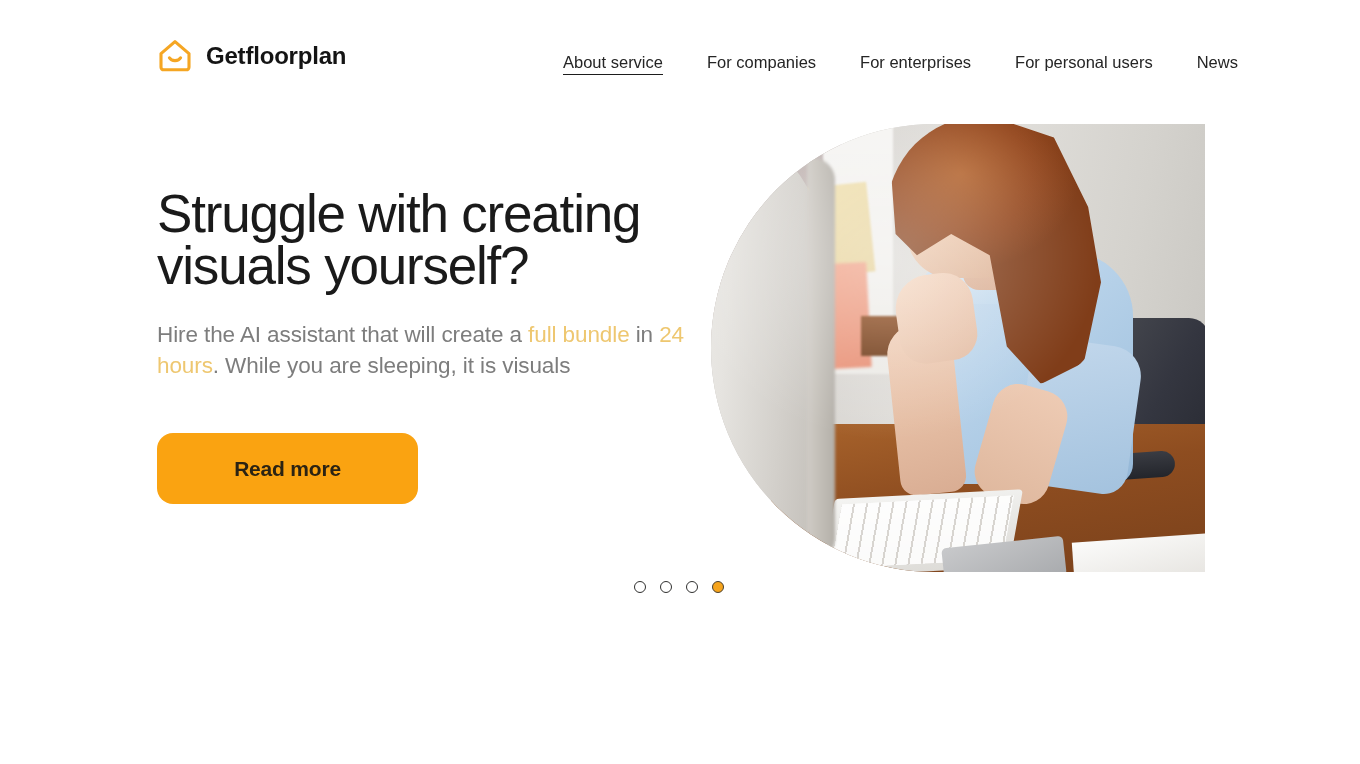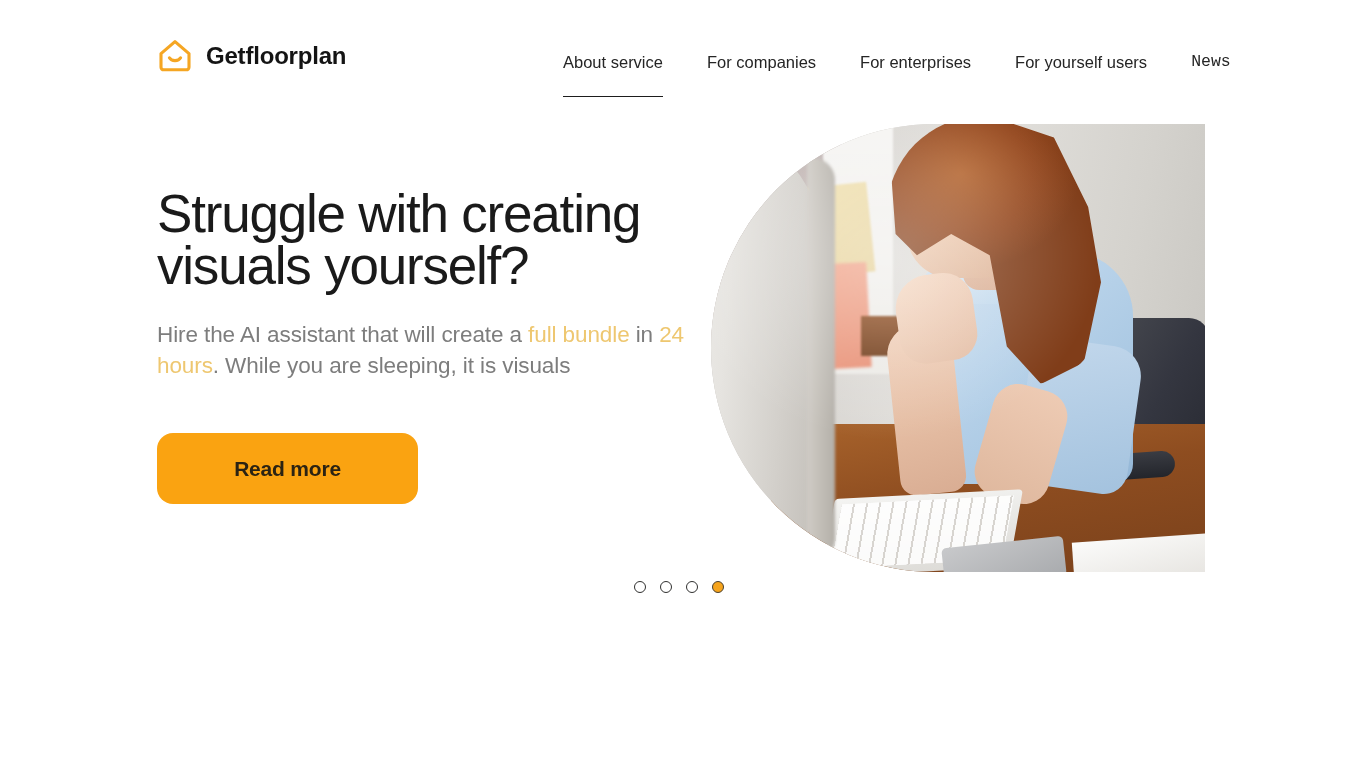--- a/index.html
+++ b/index.html
@@ -54,27 +54,27 @@
     top: 50px;
     display: flex;
     align-items: flex-start;
     gap: 0;
   }
 
   .nav-item {
     font-size: 16.5px;
     color: #252525;
     line-height: 24px;
-    padding-bottom: 22px;
+    padding-bottom: 0;
     margin-right: 44px;
     white-space: nowrap;
     cursor: pointer;
     border-bottom: 1.6px solid transparent;
   }
-  .nav-item:last-child { margin-right: 10px; font-family: Liberation Mono, monospace; }
+  .nav-item:last-child { margin-right: 10px; }
   .nav-item.active { border-bottom-color: #1d1d1d; }
 
   
   .hero-image {
     position: absolute;
     left: 711px;
     top: 124px;
     width: 494px;
     height: 448px;
     border-radius: 250px 0 0 250px;
@@ -315,21 +315,21 @@
           <path d="M12.4 19.8 C14.6 23.6 21.4 23.6 23.6 19.8" stroke="#f5a623" stroke-width="3.1" stroke-linecap="round" fill="none"></path>
         </svg>
       </span>
       <span class="brand-name">Getfloorplan</span>
     </div>
 
     <nav class="main-nav">
       <span class="nav-item active">About service</span>
       <span class="nav-item">For companies</span>
       <span class="nav-item">For enterprises</span>
-      <span class="nav-item">For yourself users</span>
+      <span class="nav-item">For personal users</span>
       <span class="nav-item">News</span>
     </nav>
 
   </header>
 
   <div class="hero-image">
     <div class="hero-photo">
       <div class="ph-wall"></div>
       <div class="ph-wall-left"></div>
       <div class="ph-white-board"></div>

